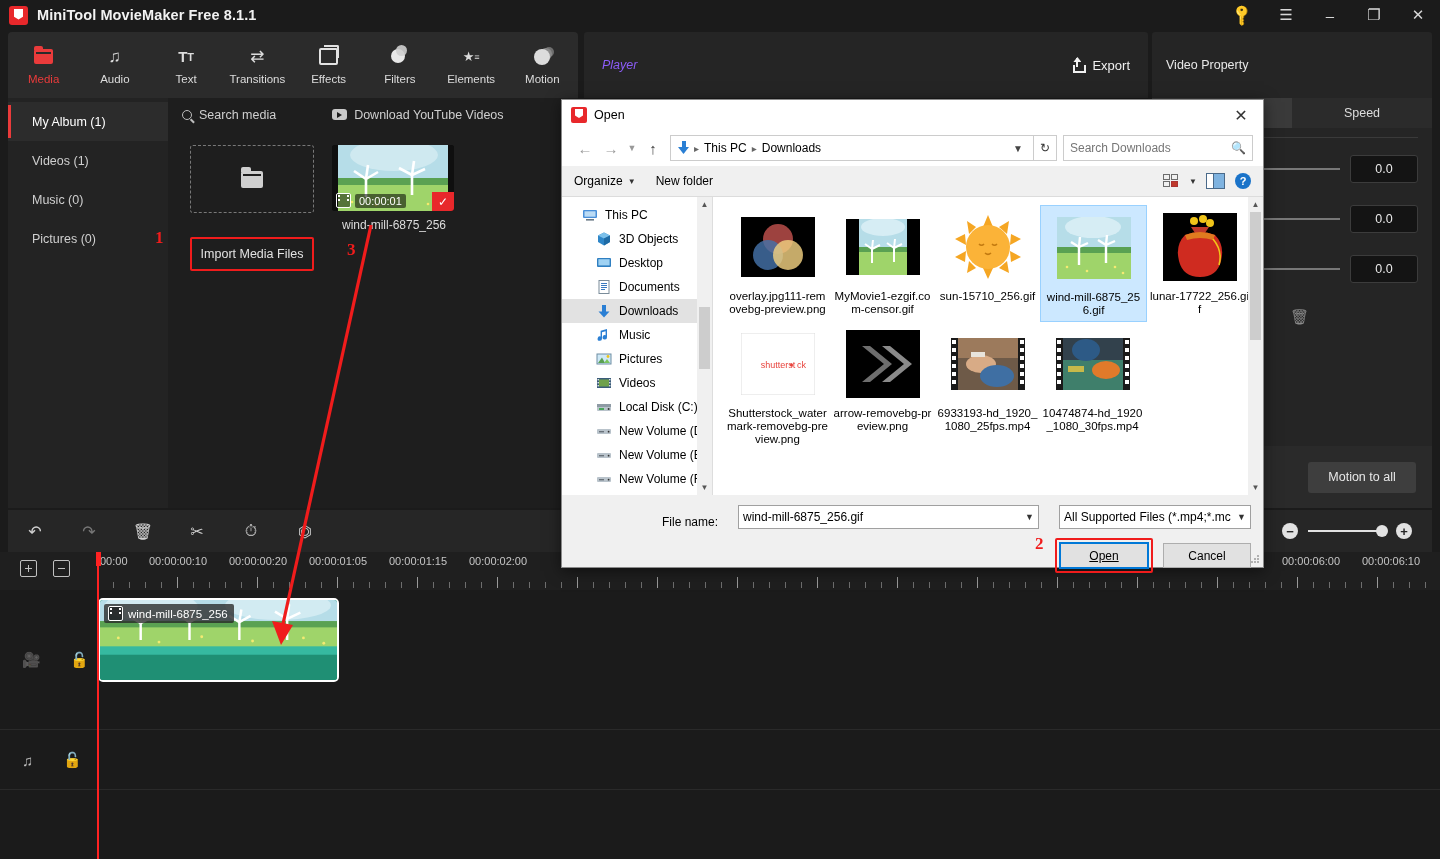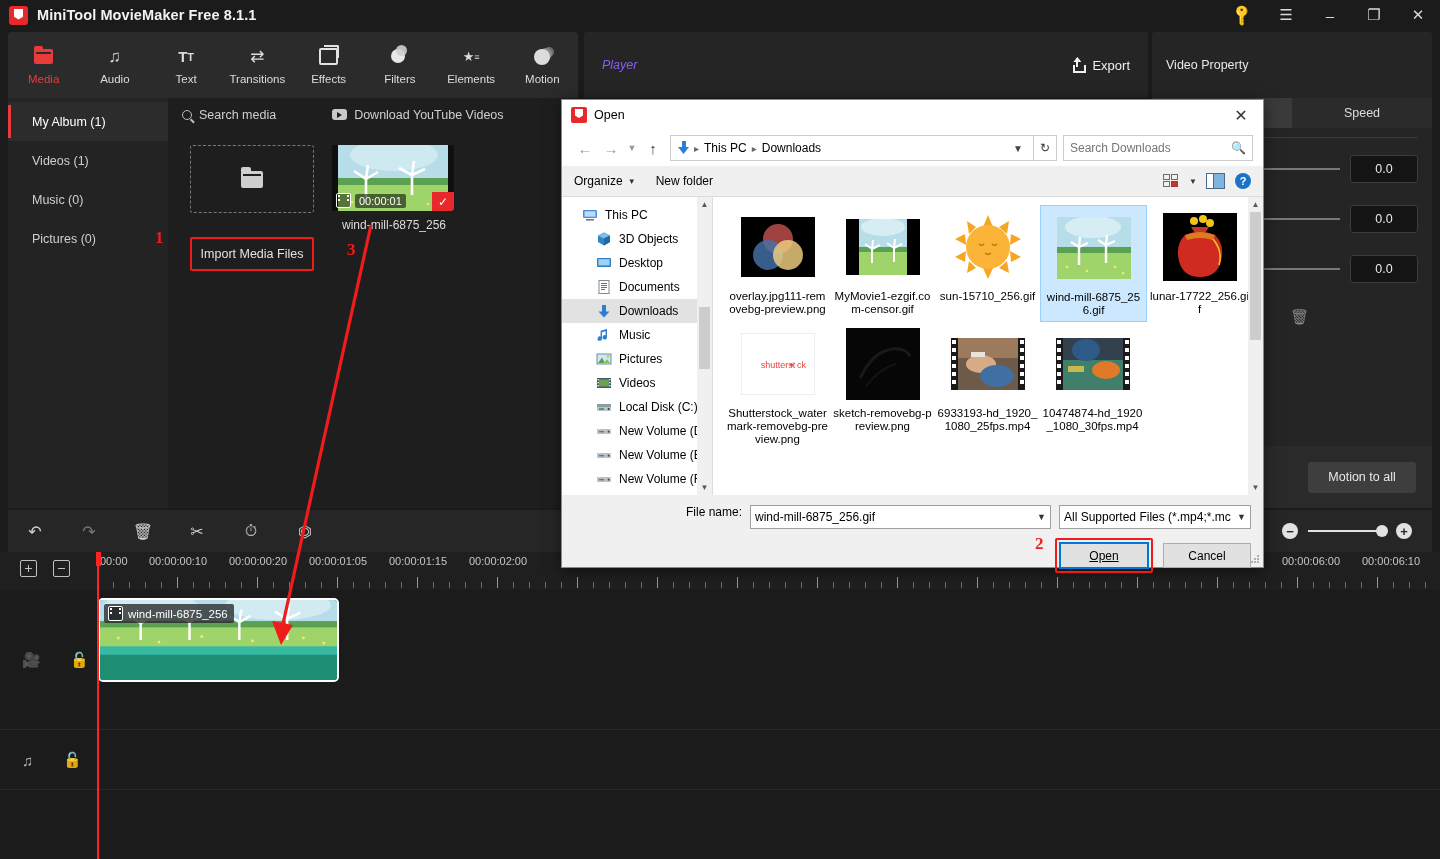--- a/index.html
+++ b/index.html
@@ -271,21 +271,21 @@
 
   .filepane { flex: 1; position: relative; background: #fff; overflow: hidden; }
   .filegrid { display: flex; flex-wrap: wrap; padding: 8px 3px 0 12px; gap: 0; }
   .fileitem { width: 101px; padding: 4px 2px 4px; cursor: pointer; }
   .fileitem.sel { background: #cce8ff; border: 1px solid #99d1ff; }
   .fileicon { width: 76px; height: 76px; margin: 0 auto; display: flex; align-items: center; justify-content: center; overflow: hidden; }
   .filename { font-size: 11.5px; color: #000; text-align: center; margin-top: 5px; line-height: 13px; word-break: break-all; }
   .filescroll { position: absolute; right: 0; top: 0; width: 15px; height: 100%; background: #f0f0f0; }
 
   .dlg-bottom { position: absolute; left: 0; right: 0; bottom: 0; height: 72px; background: #f0f0f0; }
-  .fnrow { display: flex; align-items: flex-start; padding: 10px 12px 0 0; }
+  .fnrow { display: flex; align-items: flex-end; padding: 10px 12px 0 0; gap: 12px; }
   .fnlabel { font-size: 12px; color: #000; margin-left: auto; margin-right: 8px; }
   .fninput {
     width: 291px; height: 22px; border: 1px solid #a0a0a0; background: #fff; display: flex; align-items: center;
     padding: 0 4px; font-size: 12px; color: #000; cursor: text;
   }
   .fninput span.val { flex: 1; }
   .fnddc { font-size: 9px; color: #333; padding-left: 6px; }
   .typeselect {
     width: 182px; height: 22px; border: 1px solid #a0a0a0; background: #fff; display: flex; align-items: center;
     padding: 0 4px; margin-left: 8px; font-size: 12px; color: #000; cursor: pointer; overflow: hidden; white-space: nowrap;
@@ -937,27 +937,27 @@
                   <rect width="74" height="62" fill="#fff" stroke="#ddd"></rect>
                   <text x="37" y="35" font-family="Liberation Sans, sans-serif" font-size="9" fill="#e8433c" text-anchor="middle">shutterst</text>
                   <circle cx="50.5" cy="32" r="1.6" fill="#e8433c"></circle>
                   <text x="56" y="35" font-family="Liberation Sans, sans-serif" font-size="9" fill="#e8433c">ck</text>
                 </svg>
               </div>
               <div class="filename">Shutterstock_watermark-removebg-preview.png</div>
             </div>
             <div class="fileitem">
               <div class="fileicon">
-                <svg width="74" height="72" viewBox="0 0 74 72">
-                  <rect width="74" height="72" fill="#060606"></rect>
-                  <path d="M14 50q12-24 28-28t22 6" stroke="#191919" stroke-width="3" fill="none"></path>
-                  <path d="M20 58q14-18 30-22" stroke="#141414" stroke-width="2" fill="none"></path>
+                <svg width="74" height="68" viewBox="0 0 74 68">
+                  <rect width="74" height="68" fill="#000"></rect>
+                  <path d="M16 16 L38 34 L16 52 L24 52 L46 34 L24 16 Z" fill="#6e6e6e"></path>
+                  <path d="M36 16 L58 34 L36 52 L44 52 L66 34 L44 16 Z" fill="#8a8a8a"></path>
                 </svg>
               </div>
-              <div class="filename">sketch-removebg-preview.png</div>
+              <div class="filename">arrow-removebg-preview.png</div>
             </div>
             <div class="fileitem">
               <div class="fileicon">
                 <svg width="74" height="52" viewBox="0 0 74 52">
                   <rect width="74" height="52" fill="#1a1a1a"></rect>
                   <rect x="7" y="0" width="60" height="52" fill="#8a6a50"></rect>
                   <rect x="7" y="0" width="60" height="20" fill="#9c7a5c"></rect>
                   <rect x="7" y="20" width="60" height="32" fill="#6e5a48"></rect>
                   <ellipse cx="30" cy="26" rx="15" ry="9" fill="#d8ab86"></ellipse>
                   <ellipse cx="46" cy="38" rx="17" ry="11" fill="#3f6fa3"></ellipse>

